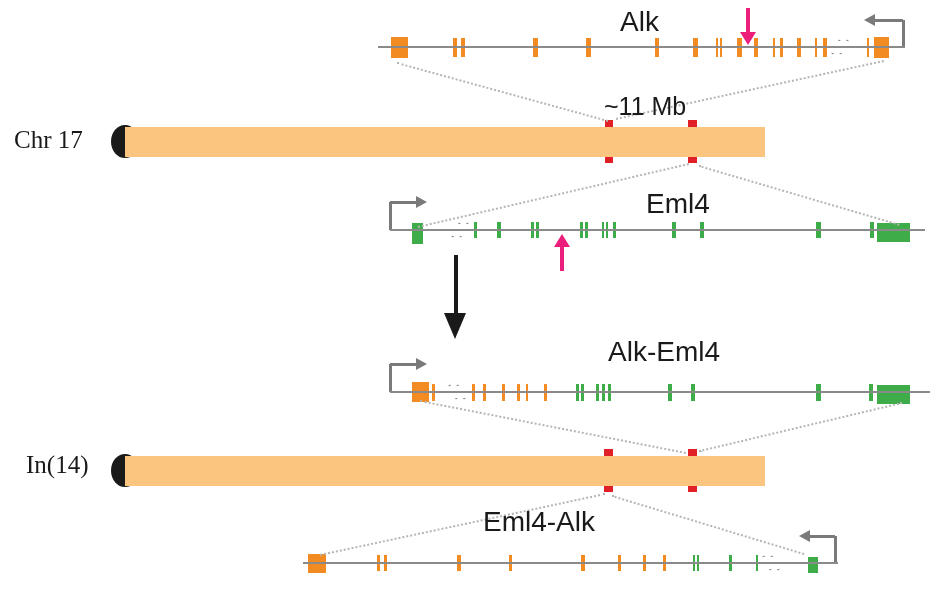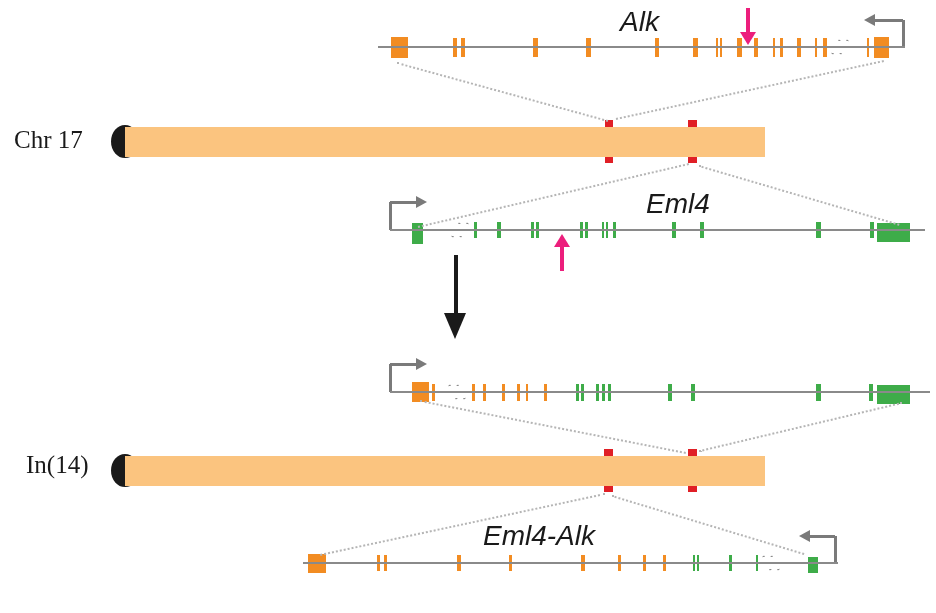--- a/index.html
+++ b/index.html
@@ -1,28 +1,28 @@
 <!DOCTYPE html>
 <html><head>
 <meta charset="utf-8">
 <style>
   html,body{margin:0;padding:0;background:#fff;}
   #canvas{position:relative;width:936px;height:613px;background:#fff;overflow:hidden;
           font-family:"Liberation Sans", sans-serif;color:#1a1a1a;}
   .abs{position:absolute;}
   .lbl{position:absolute;white-space:nowrap;}
   .chrom-lbl{font-size:25px;font-family:Liberation Serif, serif;}
-  .gene-lbl{font-size:28px;font-style:italic;}
+  .gene-lbl{font-size:28px;}
   .mb-lbl{font-size:25px;}
   .lbl-chr17{left:14px;top:126px;}
   .lbl-in17{left:26px;top:451px;}
   .lbl-alk{left:620px;top:6px;}
   .lbl-eml4{left:646px;top:188px;text-align:right;}
   .lbl-alk-eml4{left:608px;top:336px;}
-  .lbl-eml4-alk{left:483px;top:520px;}
+  .lbl-eml4-alk{left:483px;top:506px;}
   .lbl-mb{left:604px;top:92px;}
   .dotted{position:absolute;height:0;border-top:2px dotted #b5b5b5;transform-origin:0 0;}
 </style>
 </head>
 <body>
 
 <div id="canvas">
     <div class="abs" style="left: 444px; top: 313px; width: 0px; height: 0px; border-left: 11px solid transparent; border-right: 11px solid transparent; border-top: 26px solid rgb(26, 26, 26);"></div>
     <div class="abs" style="left: 454px; top: 255px; width: 4px; height: 58px; background: rgb(26, 26, 26);"></div>
     <div class="abs" style="left: 774px; top: 555px; width: 2px; height: 16px; background: rgb(138, 138, 138); transform: rotate(-28deg);"></div>
@@ -147,16 +147,18 @@
     <div class="abs dotted" style="left: 612px; top: 495px; width: 200.569px; transform: rotate(0.293367rad);"></div>
     <div class="abs dotted" style="left: 605px; top: 495px; width: 291.455px; transform: rotate(2.93074rad);"></div>
     <div class="abs dotted" style="left: 902px; top: 404px; width: 207.625px; transform: rotate(2.9083rad);"></div>
     <div class="abs dotted" style="left: 420px; top: 400px; width: 271.035px; transform: rotate(0.193054rad);"></div>
     <div class="abs dotted" style="left: 699px; top: 165px; width: 209.48px; transform: rotate(0.285513rad);"></div>
     <div class="abs dotted" style="left: 689px; top: 165px; width: 278.227px; transform: rotate(2.91318rad);"></div>
     <div class="abs dotted" style="left: 884px; top: 62px; width: 274.204px; transform: rotate(2.92846rad);"></div>
     <div class="abs dotted" style="left: 397px; top: 62px; width: 218.826px; transform: rotate(0.268256rad);"></div>
   <div class="lbl chrom-lbl lbl-chr17">Chr 17</div>
   <div class="lbl chrom-lbl lbl-in17">In(14)</div>
+  <div class="lbl mb-lbl lbl-mb">~11 Mb</div>
   <div class="lbl gene-lbl lbl-alk">Alk</div>
   <div class="lbl gene-lbl lbl-eml4">Eml4</div>
+  <div class="lbl gene-lbl lbl-alk-eml4">Alk-Eml4</div>
   <div class="lbl gene-lbl lbl-eml4-alk">Eml4-Alk</div>
 </div>
 
 </body></html>

